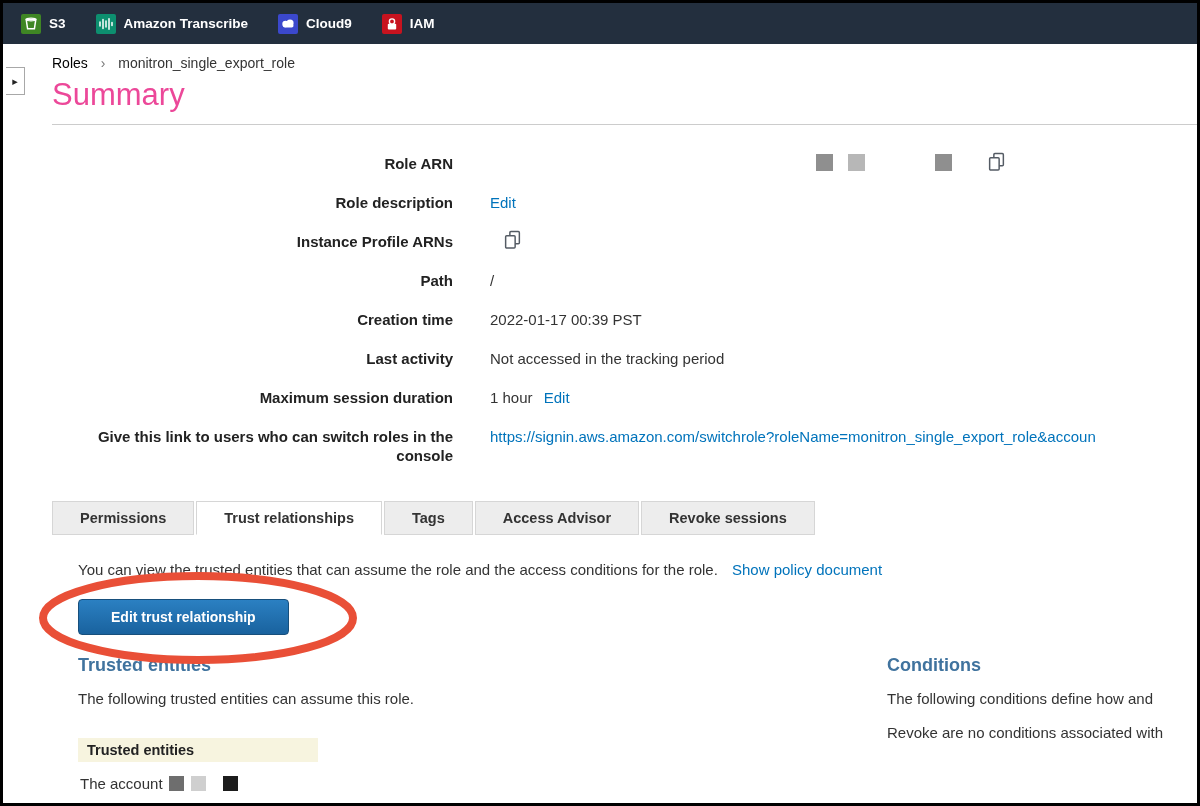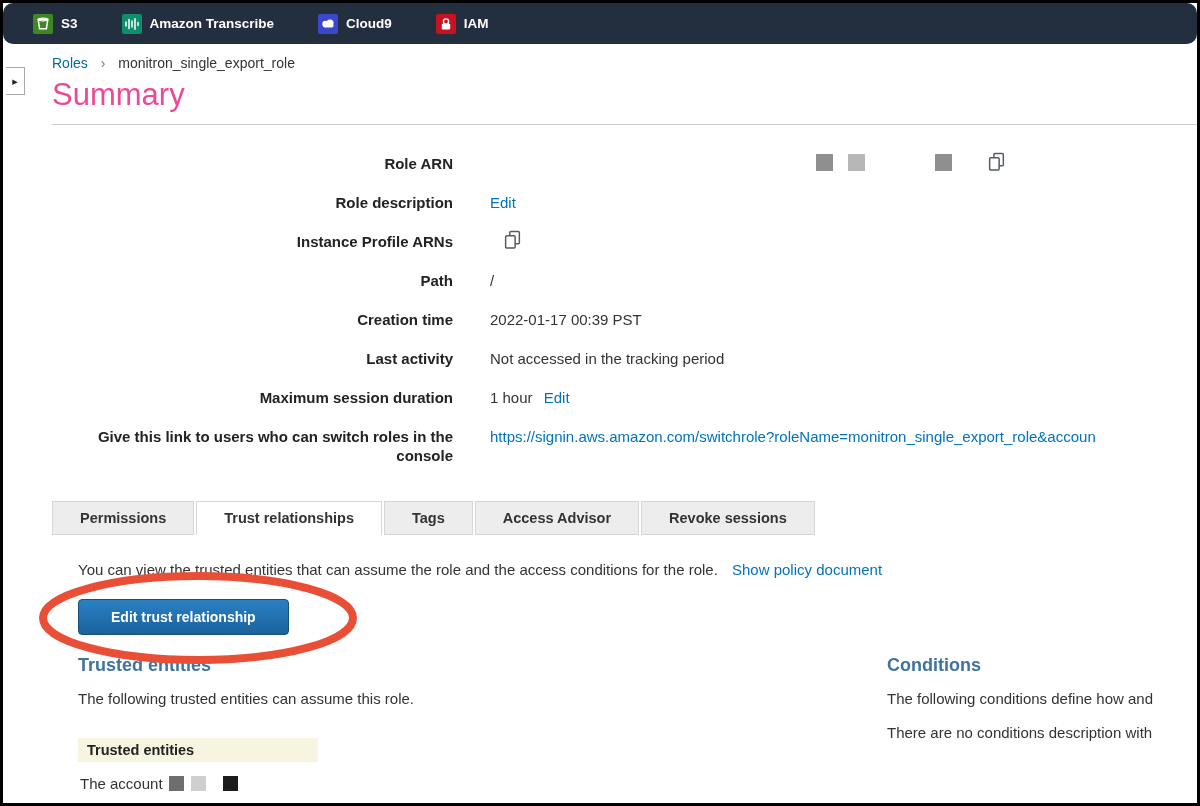--- a/index.html
+++ b/index.html
@@ -4,36 +4,36 @@
 <style>
   * { margin:0; padding:0; box-sizing:border-box; }
   html,body { background:#fff; }
   .frame {
     position:relative; width:1200px; height:806px;
     border:3px solid #000; background:#fff; overflow:hidden;
     font-family:"Liberation Sans", sans-serif; color:#333;
   }
 
   
-  .topnav { height:41px; background:#232f3e; display:flex; align-items:center; padding-left:30px; gap:44px;border-radius:10px; }
+  .topnav { height:41px; background:#232f3e; display:flex; align-items:center; padding-left:18px; gap:30px; }
   .nav-item { display:flex; align-items:center; gap:8px; color:#fff; font-size:13.5px; font-weight:bold; cursor:pointer; white-space:nowrap; }
   .svcicon { width:20px; height:20px; display:inline-flex; }
 
   
   .panel-toggle {
     position:absolute; left:3px; top:64px; width:19px; height:28px;
     background:#fff; border:1px solid #a8a8a8; border-left:none;
     display:flex; align-items:center; justify-content:center;
     font-size:11px; color:#222; cursor:pointer;
   }
 
   
   .content { margin-left:49px; padding-top:11px; }
   .breadcrumb { font-size:14px; }
-  .breadcrumb a { color:#0369a1; text-decoration:none; cursor:pointer; }
+  .breadcrumb a { color:#000000; text-decoration:none; cursor:pointer; }
   .crumb-sep { color:#777; margin:0 9px; }
   h1.page-title { margin-top:5px; font-size:31px; font-weight:400; color:#ec4899; line-height:38px; }
   hr.divider { margin-top:10px; border:none; border-top:1px solid #ccc; }
 
   
   .summary { margin-top:29px; }
   .srow { display:flex; margin-bottom:20px; line-height:19px; font-size:15px; }
   .slabel { flex:0 0 401px; text-align:right; font-weight:bold; color:#222; }
   .svalue { padding-left:37px; position:relative; min-height:19px; flex:1 1 auto; }
   a.bluelink { color:#0073bb; text-decoration:none; cursor:pointer; }
@@ -241,21 +241,21 @@
               <span class="sq" style="background:#6e6e6e; margin-left:6px"></span>
               <span class="sq" style="background:#cfcfcf; margin-left:7px"></span>
               <span class="sq" style="background:#1c1c1c; margin-left:17px"></span>
             </div>
           </div>
         </div>
 
         <div class="col-right">
           <h2 class="section-h">Conditions</h2>
           <p class="nowrap">The following conditions define how and</p>
-          <p class="nowrap second">There are no conditions description with</p>
+          <p class="nowrap second">Revoke are no conditions associated with</p>
         </div>
 
       </div>
 
     </section>
 
   </main>
 </div>
 
 </body></html>

